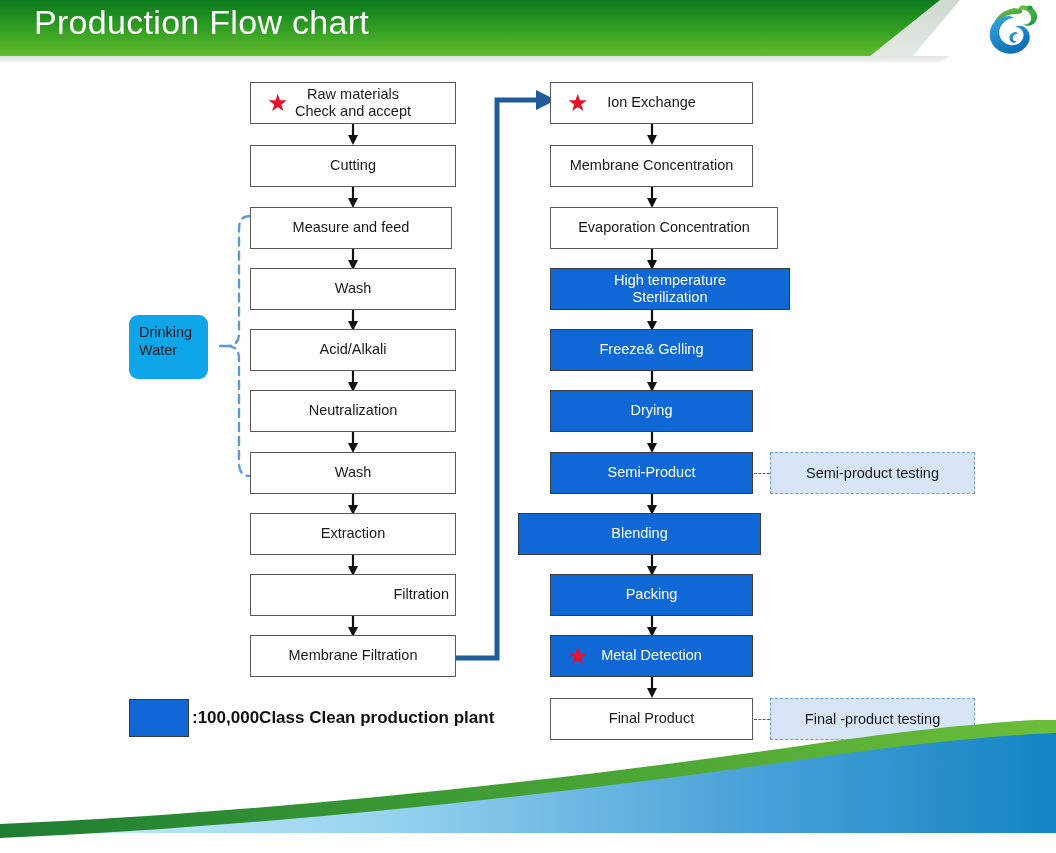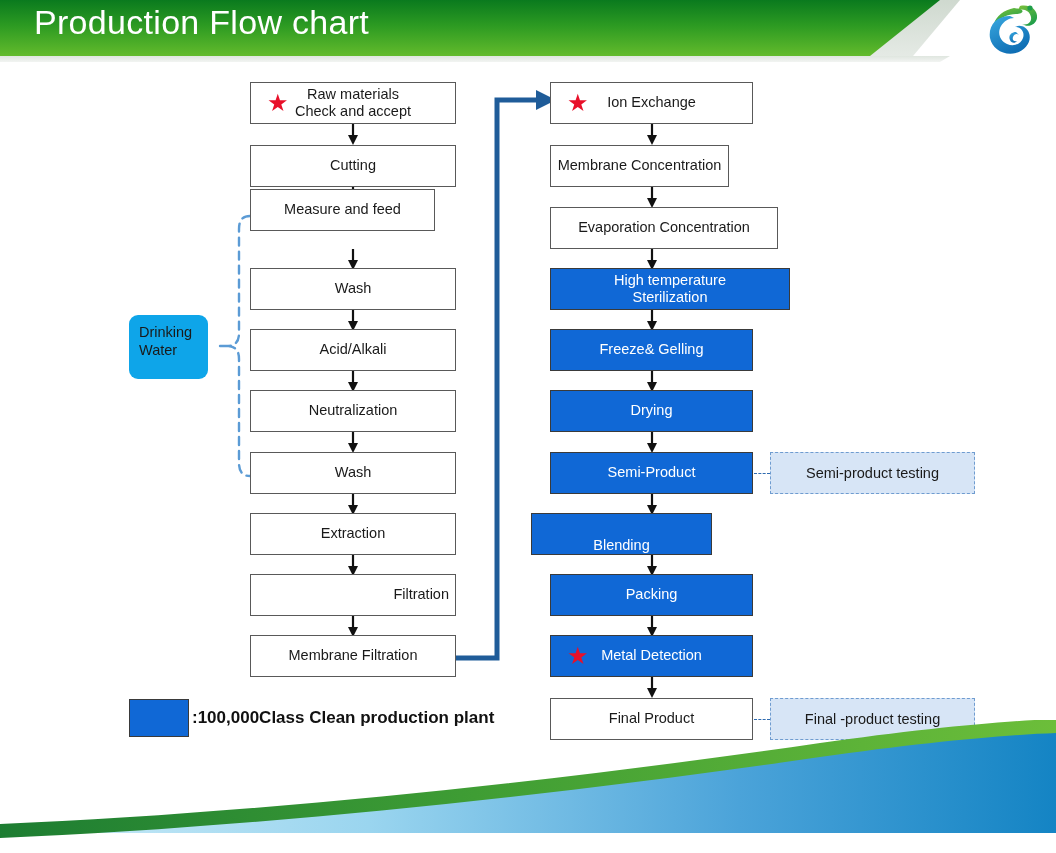--- a/index.html
+++ b/index.html
@@ -219,21 +219,21 @@
     </svg>
 
   <div class="node" style="left:250px; top:83px; width:206px; height:42px;">
     <span class="lbl">Cutting</span>
   </div>
   <svg class="arrow" style="left:347px; top:125px; height:21px;" viewBox="0 0 12 21">
       <path d="M6 0 L6 12" stroke="#111" stroke-width="2.2" fill="none"></path>
       <path d="M1 11 L11 11 L6 21 Z" fill="#111"></path>
     </svg>
 
-  <div class="node" style="left:250px; top:127px; width:185px; height:42px;">
+  <div class="node" style="left:250px; top:145px; width:202px; height:42px;">
     <span class="lbl">Measure and feed</span>
   </div>
   <svg class="arrow" style="left:347px; top:187px; height:21px;" viewBox="0 0 12 21">
       <path d="M6 0 L6 12" stroke="#111" stroke-width="2.2" fill="none"></path>
       <path d="M1 11 L11 11 L6 21 Z" fill="#111"></path>
     </svg>
 
   <div class="node" style="left:250px; top:206px; width:206px; height:42px;">
     <span class="lbl">Wash</span>
   </div>
@@ -288,21 +288,21 @@
 
   <div class="node" style="left:550px; top:20px; width:203px; height:42px;">
     <span class="star">★</span>
     <span class="lbl">Ion Exchange</span>
   </div>
   <svg class="arrow" style="left:646px; top:62px; height:21px;" viewBox="0 0 12 21">
       <path d="M6 0 L6 12" stroke="#111" stroke-width="2.2" fill="none"></path>
       <path d="M1 11 L11 11 L6 21 Z" fill="#111"></path>
     </svg>
 
-  <div class="node" style="left:550px; top:83px; width:179px; height:42px;">
+  <div class="node" style="left:550px; top:83px; width:203px; height:42px;">
     <span class="lbl">Membrane Concentration</span>
   </div>
   <svg class="arrow" style="left:646px; top:125px; height:21px;" viewBox="0 0 12 21">
       <path d="M6 0 L6 12" stroke="#111" stroke-width="2.2" fill="none"></path>
       <path d="M1 11 L11 11 L6 21 Z" fill="#111"></path>
     </svg>
 
   <div class="node" style="left:550px; top:145px; width:228px; height:42px;">
     <span class="lbl">Evaporation Concentration</span>
   </div>
@@ -340,21 +340,21 @@
   </div>
   <div class="test-link" style="left:754px; top:411px; width:16px;"></div>
   <div class="test-box" style="left:770px; top:390px; width:205px; height:42px;">
     <span class="lbl">Semi-product testing</span>
   </div>
   <svg class="arrow" style="left:646px; top:432px; height:21px;" viewBox="0 0 12 21">
       <path d="M6 0 L6 12" stroke="#111" stroke-width="2.2" fill="none"></path>
       <path d="M1 11 L11 11 L6 21 Z" fill="#111"></path>
     </svg>
 
-  <div class="node blue" style="left:531px; top:451px; width:181px; height:42px;align-items:flex-end;">
+  <div class="node blue" style="left:518px; top:451px; width:243px; height:42px;">
     <span class="lbl">Blending</span>
   </div>
   <svg class="arrow" style="left:646px; top:493px; height:21px;" viewBox="0 0 12 21">
       <path d="M6 0 L6 12" stroke="#111" stroke-width="2.2" fill="none"></path>
       <path d="M1 11 L11 11 L6 21 Z" fill="#111"></path>
     </svg>
 
   <div class="node blue" style="left:550px; top:512px; width:203px; height:42px;">
     <span class="lbl">Packing</span>
   </div>

